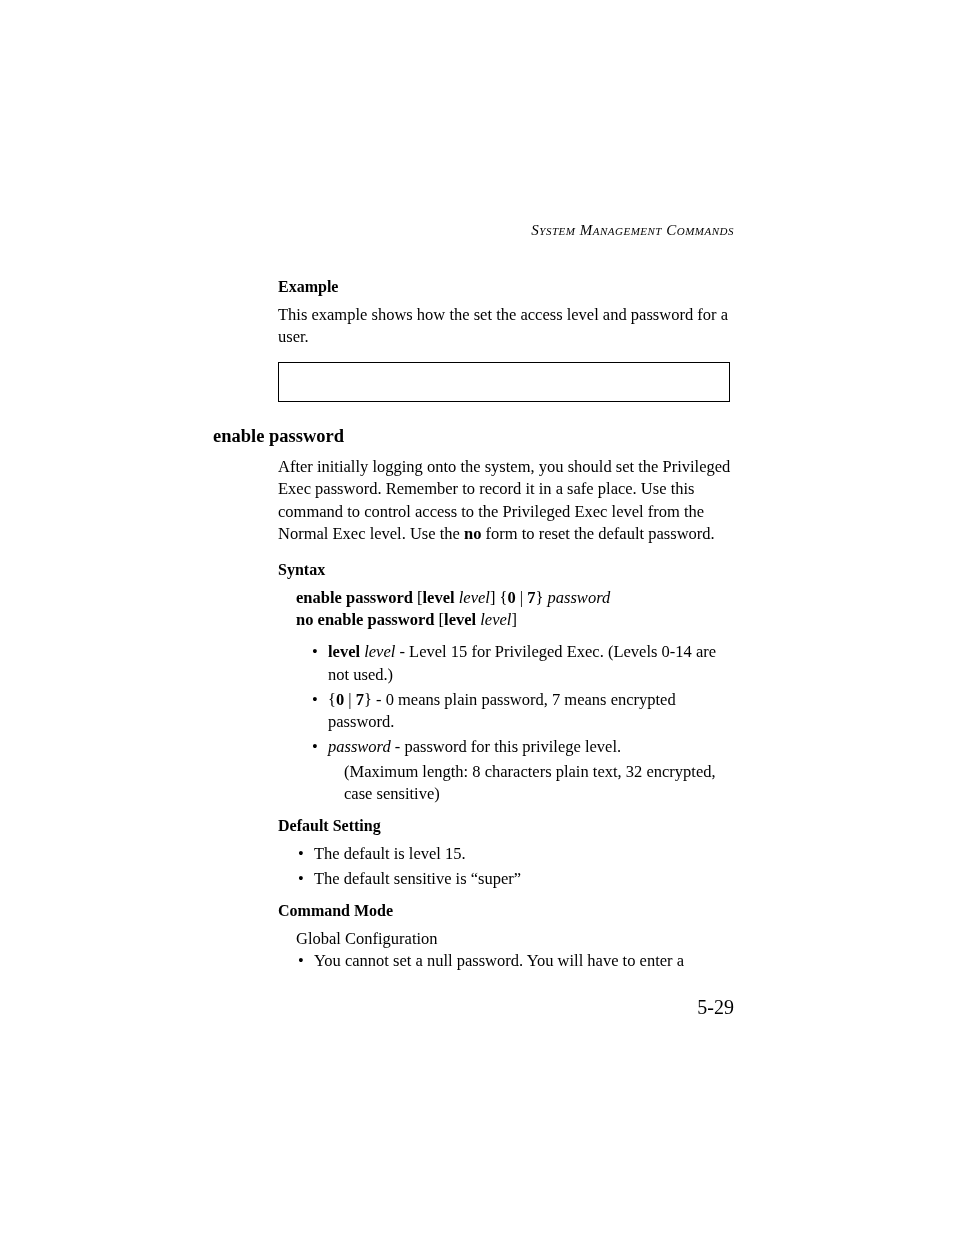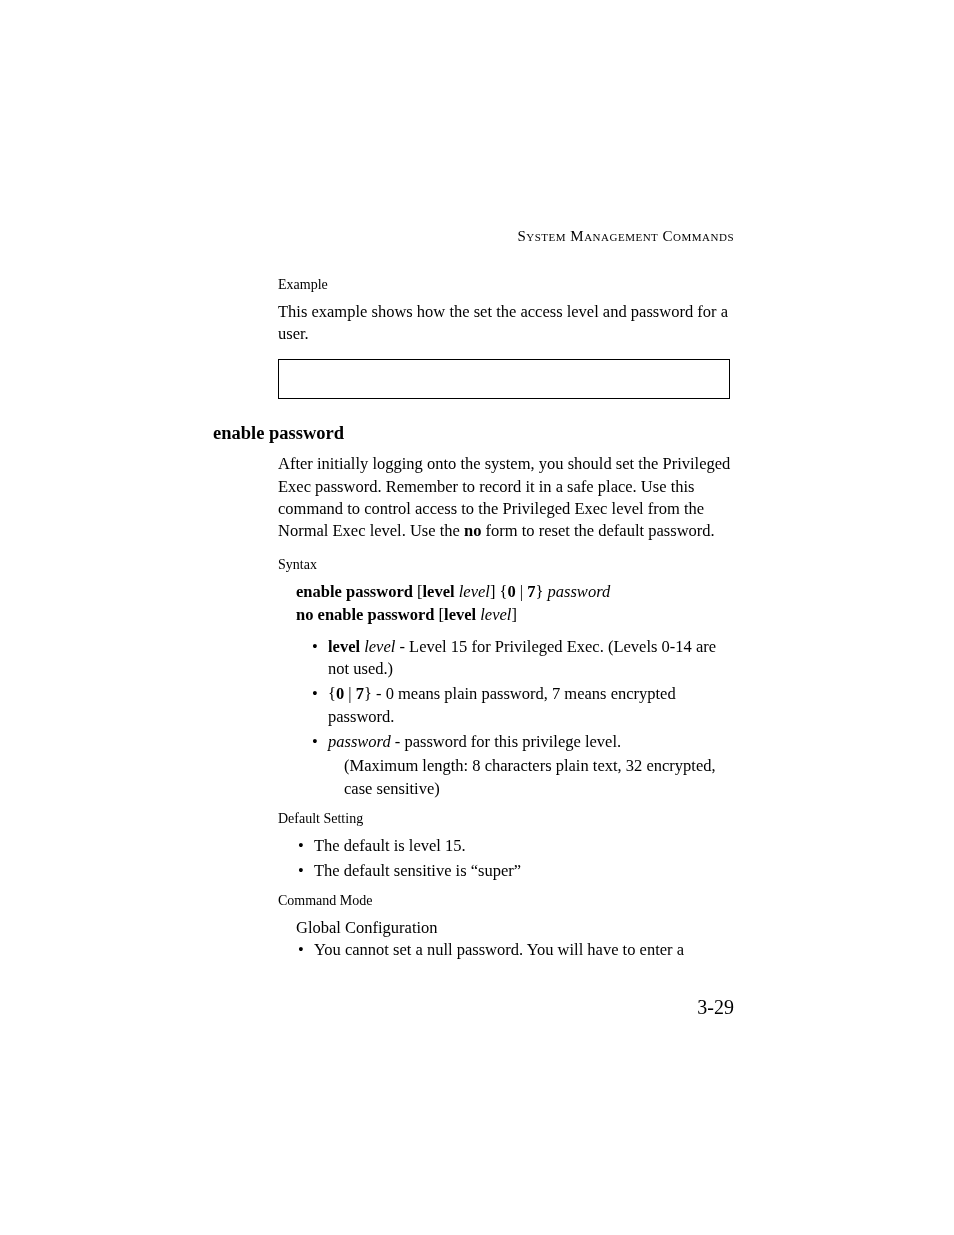--- a/index.html
+++ b/index.html
@@ -12,39 +12,40 @@
     color: #000;
   }
   .page {
     position: relative;
     width: 954px;
     height: 1235px;
     box-sizing: border-box;
   }
   .running-head {
     position: absolute;
-    top: 228px;
+    top: 222px;
     right: 220px;
     font-variant: small-caps;
+    font-style: italic;
     font-size: 15px;
     letter-spacing: 0.5px;
     text-align: right;
   }
   .content {
     position: absolute;
     top: 276px;
     left: 278px;
     width: 454px;
     font-size: 16.5px;
     line-height: 1.35;
   }
   .subhead {
-    font-weight: normal;
+    font-weight: bold;
     margin: 0 0 6px 0;
-    font-size: 14px;
+    font-size: 16px;
   }
   .para {
     margin: 0 0 14px 0;
   }
   .example-box {
     border: 1px solid #000;
     height: 40px;
     margin: 8px 0 22px 0;
     width: 452px;
     box-sizing: border-box;
@@ -155,15 +156,15 @@
 
     <p class="subhead">Command Mode</p>
     <div class="indent-block">Global Configuration</div>
 
     <ul class="bullets">
       <li>You cannot set a null password. You will have to enter a</li>
     </ul>
 
   </div>
 
-  <div class="page-number">3-29</div>
+  <div class="page-number">5-29</div>
 
 </div>
 
 </body></html>

